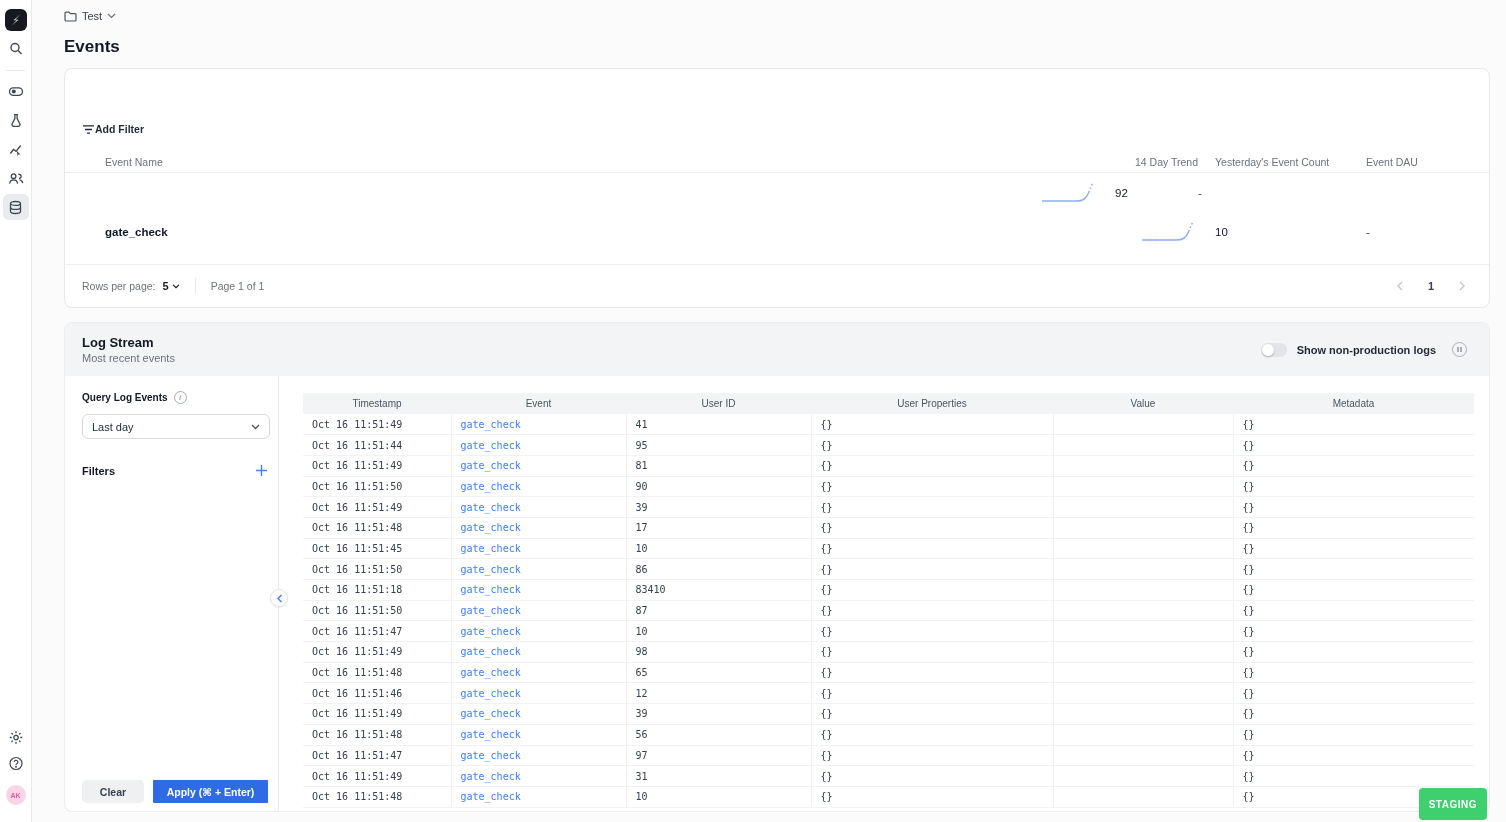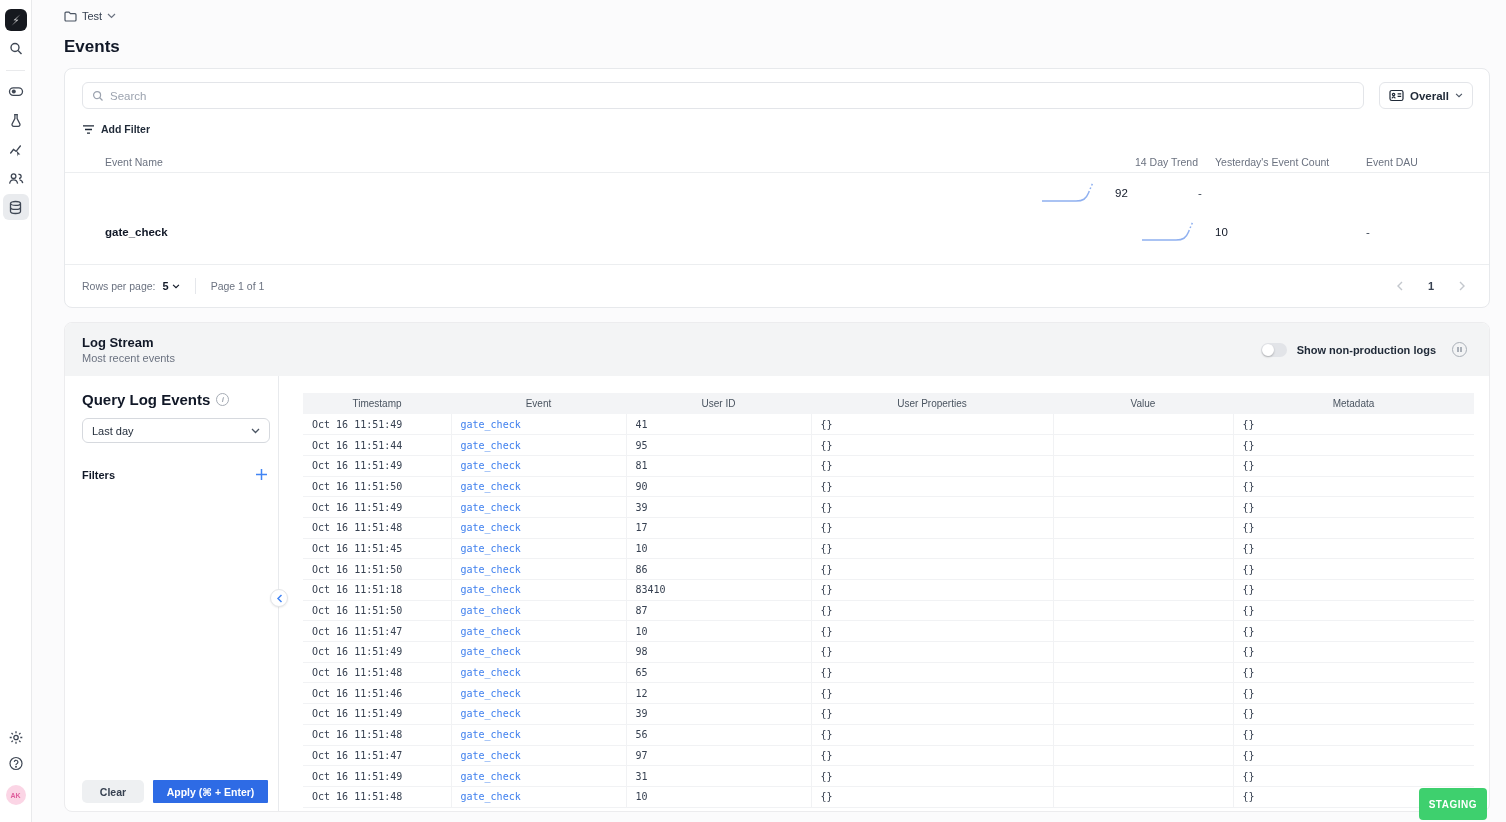--- a/index.html
+++ b/index.html
@@ -34,21 +34,21 @@
     background:#fff; border:1px solid #e7e9ec; border-radius:8px;
   }
   .search-row { display:flex; align-items:center; padding:13px 16px 0 17px; gap:15px; }
   .search-box { flex:1; height:27px; border:1px solid #e3e5e9; border-radius:6px;
     display:flex; align-items:center; padding:0 9px; gap:6px; background:#fff; }
   .search-box input { border:none; outline:none; flex:1; font-size:11.5px; color:#111827;
     font-family:inherit; background:transparent; }
   .search-box input::placeholder { color:#9ca3af; }
   .overall-btn { width:94px; height:27px; border:1px solid #e3e5e9; border-radius:6px; background:#fff;
     display:flex; align-items:center; justify-content:center; gap:6px; font-size:11.5px; font-weight:600; color:#1f2937; cursor:pointer; }
-  .add-filter { position:absolute; left:17px; top:54px; display:flex; align-items:center; gap:6px;
+  .add-filter { position:absolute; left:17px; top:54px; display:flex; align-items:center; 
     font-size:10.5px; font-weight:700; color:#1f2937; cursor:pointer; }
 
   .ev-grid { display:grid; grid-template-columns:1fr 100px 168px 107px; align-items:center;
     padding:0 16px 0 40px; }
   .ev-head { position:absolute; left:0; right:0; top:82px; height:22px; border-bottom:1px solid #eceef0;
     font-size:10.5px; color:#6b7280; }
   .ev-head .c-trend { text-align:right; }
   .ev-head .c-count { padding-left:17px; }
   .ev-row { position:absolute; left:0; right:0; height:39px; font-size:11.5px; }
   .ev-row-0 { top:104px; } .ev-row-1 { top:143px; }
@@ -81,21 +81,21 @@
     background:#fff; box-shadow:0 1px 2px rgba(0,0,0,.25); }
   .toggle-label { font-size:11px; font-weight:700; color:#1f2937; }
   .pause-btn { width:15px; height:15px; border:1.2px solid #aab0b8; border-radius:50%;
     display:flex; align-items:center; justify-content:center; gap:1.5px; cursor:pointer; margin-left:6px; }
   .pause-btn i { width:1.5px; height:5px; background:#aab0b8; }
 
   .log-body { display:flex; height:437px; position:relative; }
   .query-panel { width:214px; border-right:1px solid #e8eaed; padding:15px 8px 10px 17px;
     display:flex; flex-direction:column; position:relative; }
   .qp-title-row { display:flex; align-items:center; gap:6px; }
-  .qp-title { font-size:15px; font-weight:700; color:#111827; }
+  .qp-title { font-size:10px; font-weight:700; color:#111827; }
   .info-icon { width:13px; height:13px; border:1px solid #a6acb5; border-radius:50%;
     font-size:8px; color:#a6acb5; display:flex; align-items:center; justify-content:center; font-style:italic; font-weight:700; }
   .qp-select { margin-top:10px; height:25px; border:1px solid #d6d9de; border-radius:6px; background:#fff;
     display:flex; align-items:center; justify-content:space-between; padding:0 9px; font-size:11px; color:#1f2937; cursor:pointer; }
   .filters-row { margin-top:25px; display:flex; align-items:center; justify-content:space-between; padding-right:2px; }
   .filters-label { font-size:11px; font-weight:700; color:#111827; }
   .qp-spacer { flex:1; }
   .qp-buttons { display:flex; gap:9px; padding-right:2px; }
   .btn-clear { width:62px; height:23px; border:none; border-radius:5px; background:#eef0f2;
     font-size:10.5px; font-weight:600; color:#374151; font-family:inherit; cursor:pointer; }
@@ -198,46 +198,20 @@
     <span>
       <svg width="9" height="6" viewBox="0 0 9 6" fill="none" stroke="#6b7280" stroke-width="1.2">
           <path d="m1 1 3.5 3.5L8 1"></path>
         </svg>
     </span>
   </div>
 
   <div class="page-title">Events</div>
 
   <div class="events-card">
-    <div class="search-row">
-      <div class="search-box">
-        <span>
-          <svg width="12" height="12" viewBox="0 0 13 13" fill="none" stroke="#9ca3af" stroke-width="1.3">
-              <circle cx="5.5" cy="5.5" r="3.8"></circle>
-              <path d="m8.4 8.4 3 3"></path>
-            </svg>
-        </span>
-        <input type="text" placeholder="Search" style="">
-      </div>
-      <div class="overall-btn">
-        <span>
-          <svg width="15" height="13" viewBox="0 0 15 13" fill="none" stroke="#1f2937" stroke-width="1.2">
-              <rect x="1" y="1.5" width="13" height="10" rx="1.8"></rect>
-              <circle cx="4.6" cy="5.5" r="1.2"></circle>
-              <path d="M3 9.3c.3-1 .9-1.5 1.6-1.5s1.3.5 1.6 1.5M8.6 4.8h3.6M8.6 7.3h3.6"></path>
-            </svg>
-        </span>
-        <span>Overall</span>
-        <span>
-          <svg width="8" height="5" viewBox="0 0 9 6" fill="none" stroke="#4b5563" stroke-width="1.3">
-              <path d="m1 1 3.5 3.5L8 1"></path>
-            </svg>
-        </span>
-      </div>
-    </div>
 
     <div class="add-filter">
       <span>
         <svg width="13" height="11" viewBox="0 0 13 11" fill="none" stroke="#1f2937" stroke-width="1.3">
             <path d="M1 1.8h11M3 5.5h7M5 9.2h3"></path>
           </svg>
       </span>
       <span>Add Filter</span>
     </div>
 

